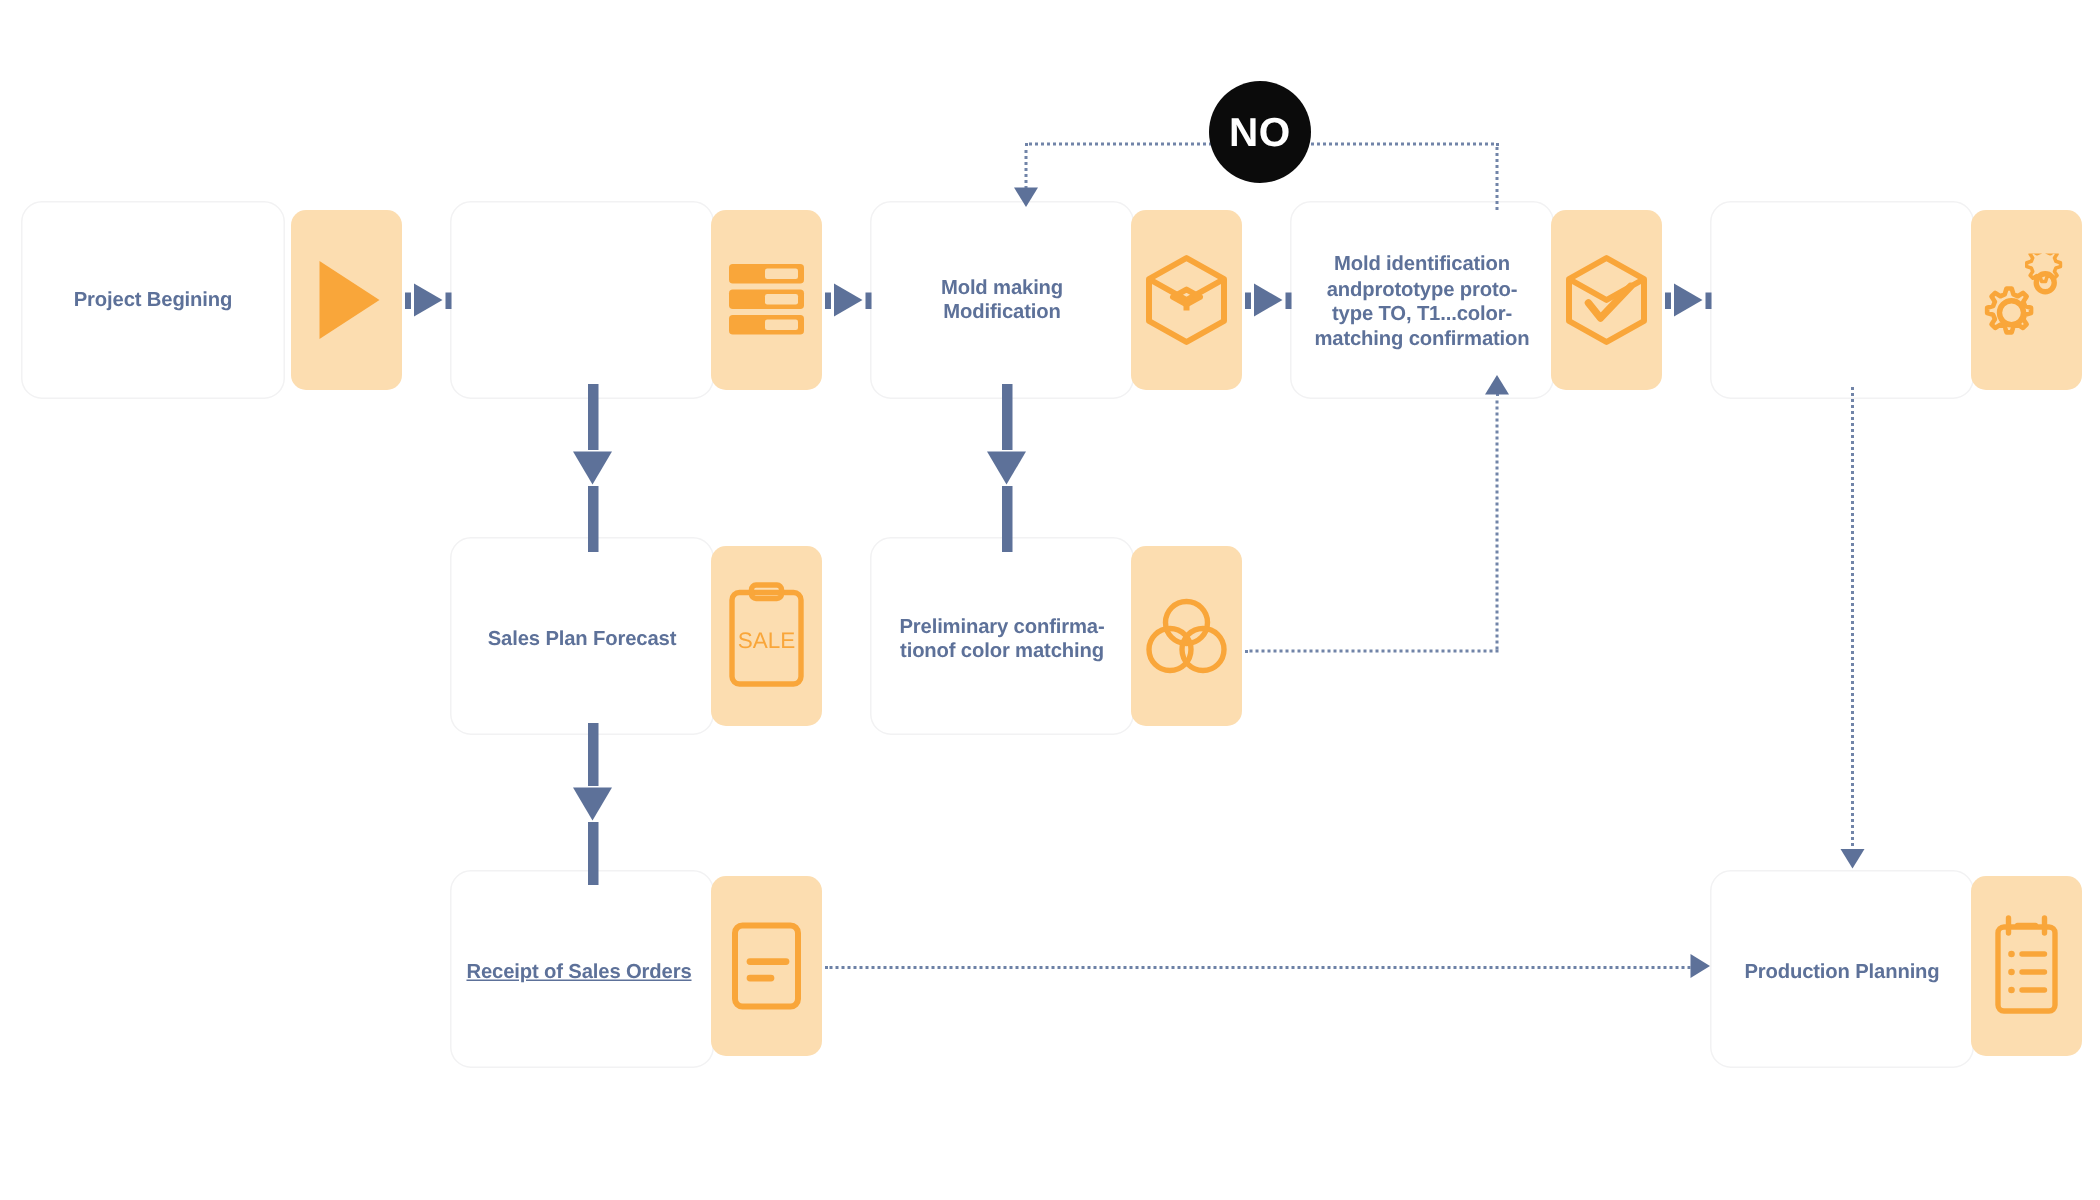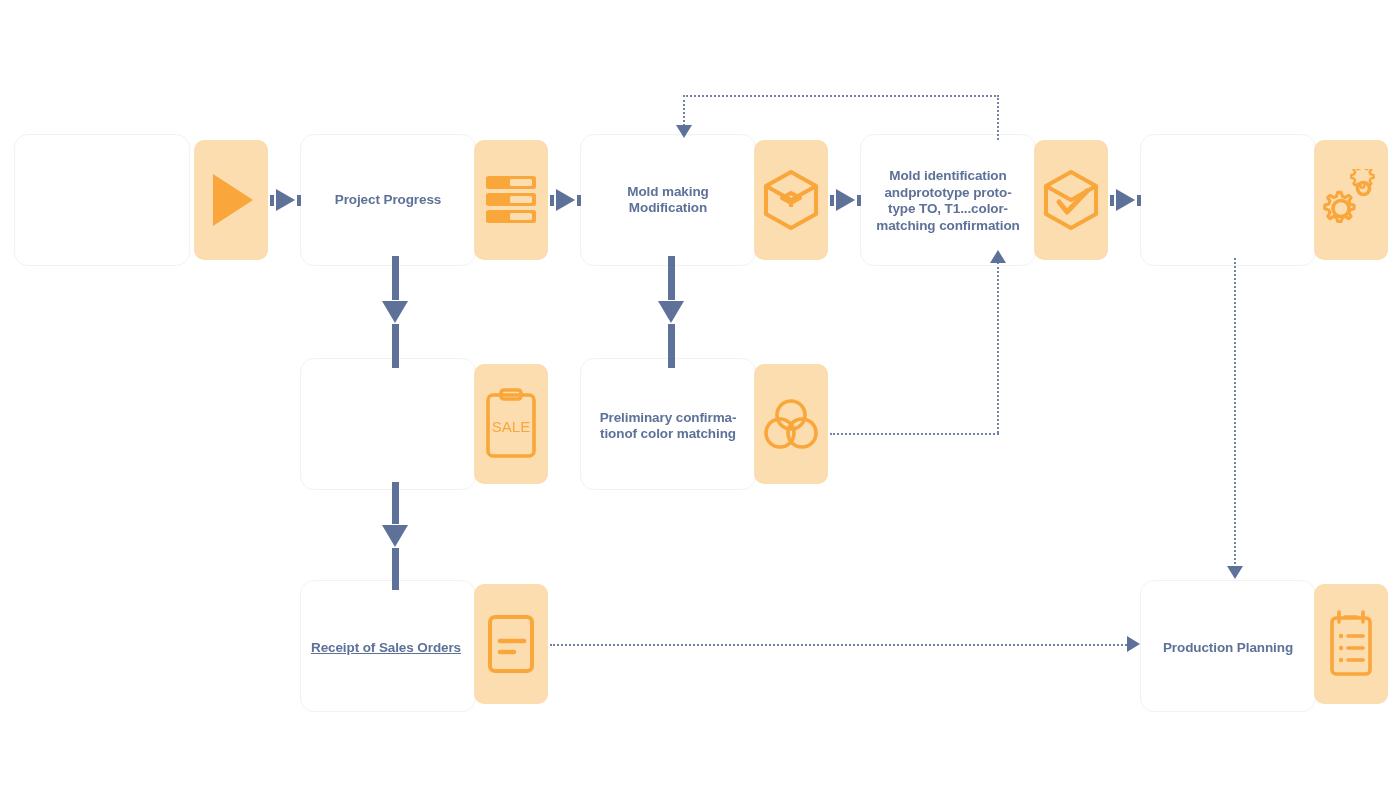--- a/index.html
+++ b/index.html
@@ -126,36 +126,36 @@
   <div class="guide" style="left:14px;  top:134px; width:176px; height:132px;"></div>
   <div class="guide" style="left:300px; top:134px; width:176px; height:132px;"></div>
   <div class="guide" style="left:580px; top:134px; width:176px; height:132px;"></div>
   <div class="guide" style="left:860px; top:134px; width:176px; height:132px;"></div>
   <div class="guide" style="left:1140px;top:134px; width:176px; height:132px;"></div>
   <div class="guide" style="left:300px; top:358px; width:176px; height:132px;"></div>
   <div class="guide" style="left:580px; top:358px; width:176px; height:132px;"></div>
   <div class="guide" style="left:300px; top:580px; width:176px; height:132px;"></div>
   <div class="guide" style="left:1140px;top:580px; width:176px; height:132px;"></div>
 
+  <div class="label" style="left:14px; top:186px; width:176px; height:28px;">Project Begining</div>
 
   <div class="card" style="left:194px; top:140px; width:74px; height:120px;">
     <span>
       <svg width="48" height="56" viewBox="0 0 48 56">
         <polygon points="6,2 46,28 6,54" fill="#F9A63A"></polygon>
       </svg>
     </span>
   </div>
 
   <div class="harrow" style="left:270px; top:189px;">
     <div class="tick"></div>
       <div class="tri"></div>
       <div class="tick"></div>
   </div>
 
-  <div class="label" style="left:300px; top:186px; width:176px; height:28px;">Project Progress</div>
 
   <div class="card" style="left:474px; top:140px; width:74px; height:120px;">
     <span>
       <svg width="54" height="56" viewBox="0 0 54 56">
         <rect x="2" y="4" width="50" height="13" rx="2.5" fill="#F9A63A"></rect>
         <rect x="26" y="7" width="22" height="7" rx="1.5" fill="#FCDDB0"></rect>
         <rect x="2" y="21" width="50" height="13" rx="2.5" fill="#F9A63A"></rect>
         <rect x="26" y="24" width="22" height="7" rx="1.5" fill="#FCDDB0"></rect>
         <rect x="2" y="38" width="50" height="13" rx="2.5" fill="#F9A63A"></rect>
         <rect x="26" y="41" width="22" height="7" rx="1.5" fill="#FCDDB0"></rect>
@@ -226,39 +226,41 @@
         </g>
       </svg>
     </span>
   </div>
 
   <div class="dotline-h" style="left:683px; top:95px; width:316px;"></div>
   <div class="dotline-v" style="left:997px; top:95px; height:45px;"></div>
   <div class="dotline-v" style="left:683px; top:95px; height:31px;"></div>
   <div class="dot-arrow-down" style="left:676px; top:125px;"></div>
 
+  <div class="badge" style="left:806px; top:54px; width:68px; height:68px;">NO</div>
 
   <div class="vconn" style="left:382px; top:256px;">
     <div class="seg" style="height:44px;"></div>
     <div class="tri"></div>
     <div class="seg" style="height:44px;"></div>
   </div>
 
   <div class="vconn" style="left:658px; top:256px;">
     <div class="seg" style="height:44px;"></div>
     <div class="tri"></div>
     <div class="seg" style="height:44px;"></div>
   </div>
 
   <div class="vconn" style="left:382px; top:482px;">
     <div class="seg" style="height:42px;"></div>
     <div class="tri"></div>
     <div class="seg" style="height:42px;"></div>
   </div>
 
+  <div class="label" style="left:300px; top:412px; width:176px; height:28px;">Sales Plan Forecast</div>
 
   <div class="card" style="left:474px; top:364px; width:74px; height:120px;justify-content:center;">
     <span>
       <svg width="54" height="72" viewBox="0 0 54 72">
         <rect x="4" y="7" width="46" height="61" rx="5" fill="none" stroke="#F9A63A" stroke-width="3.6"></rect>
         <rect x="17" y="2" width="20" height="9" rx="3" fill="none" stroke="#F9A63A" stroke-width="3.6"></rect>
         <text x="27" y="44" text-anchor="middle" fill="#F9A63A" font-family="Liberation Sans, sans-serif" font-size="15" font-weight="normal">SALE</text>
       </svg>
     </span>
   </div>

